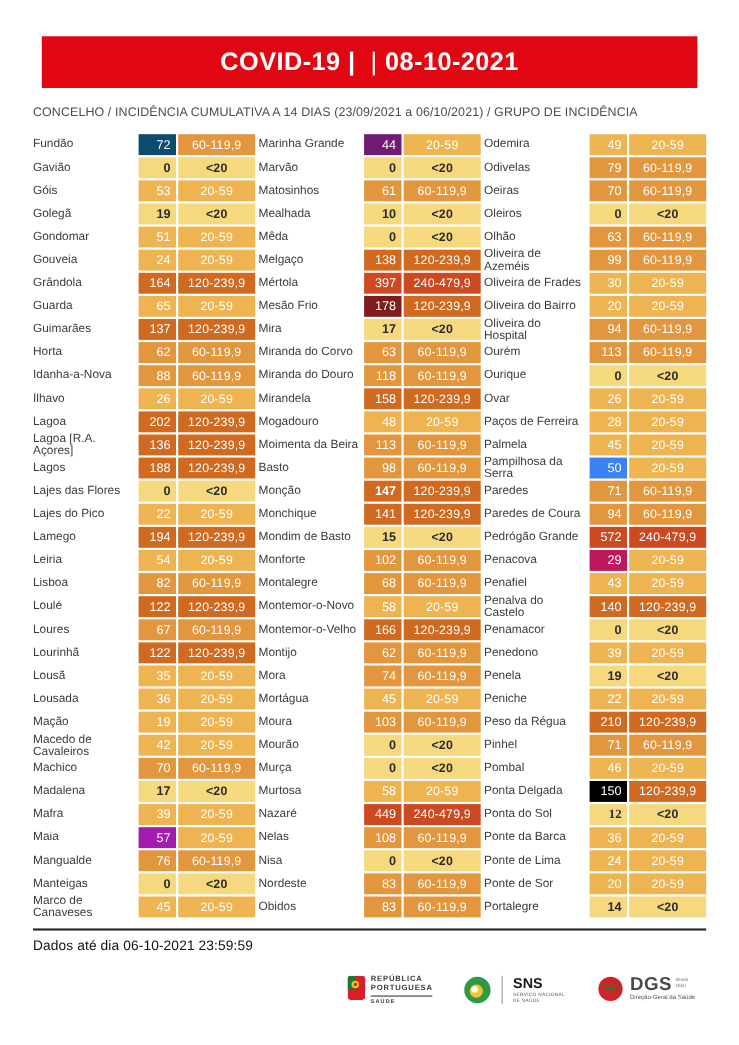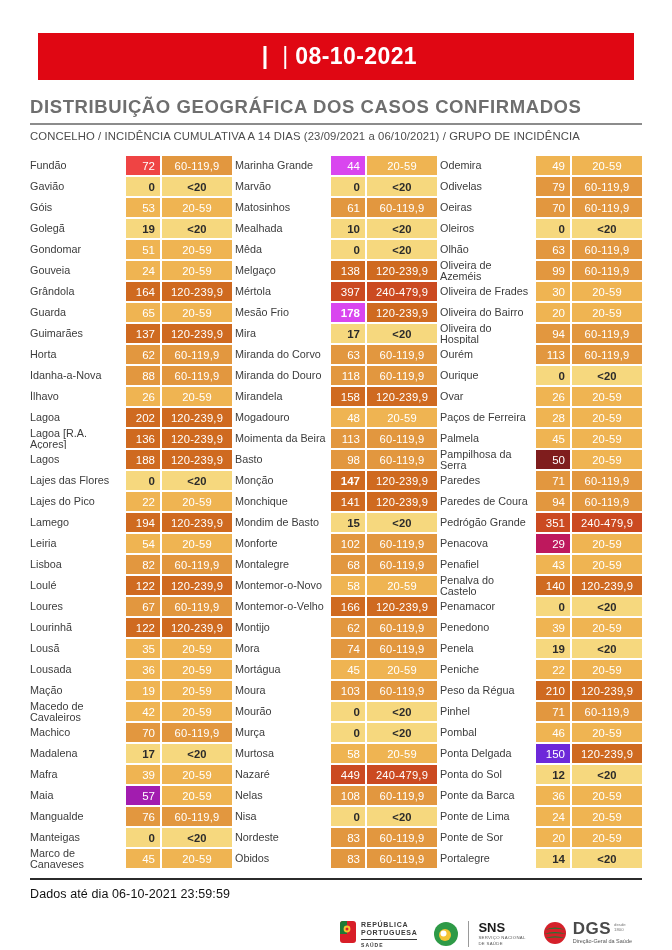--- a/index.html
+++ b/index.html
@@ -30,21 +30,21 @@
   }
   .tcell{height:19px;display:flex;align-items:center;box-sizing:border-box;}
   .tval{width:34px;justify-content:flex-end;padding-right:5px;margin-right:2px;font-size:11.5px;}
   .trng{width:70px;justify-content:center;font-size:11.2px;letter-spacing:.2px;}
   .footer-line{
     margin:8px 30px 0;border-top:2px solid #2B2B2B;padding-top:7px;
     font-size:12.5px;color:#121212;letter-spacing:.1px;
   }
   .logos{
     display:flex;justify-content:flex-end;align-items:flex-start;
-    gap:16px;margin:20px 40px 0;
+    gap:28px;margin:20px 40px 0;
   }
   .logo{display:flex;align-items:flex-start;gap:5px;}
   .rp-text{display:flex;flex-direction:column;}
   .rp-main{
     font-size:7px;font-weight:bold;color:#3A3A3A;letter-spacing:.7px;line-height:8px;
     border-bottom:1px solid #3A3A3A;padding-bottom:2px;
   }
   .rp-sub{font-size:5px;color:#3A3A3A;letter-spacing:1px;margin-top:2px;font-weight:bold;}
   .sns-divider{width:1px;height:26px;background:#9a9a9a;margin:0 4px;}
   .sns-text{display:flex;flex-direction:column;}
@@ -53,33 +53,32 @@
   .dgs-text{display:flex;flex-direction:column;}
   .dgs-top{display:flex;align-items:flex-start;gap:3px;}
   .dgs-name{font-size:17px;font-weight:bold;color:#4A4A4A;line-height:15px;letter-spacing:.5px;}
   .dgs-since{font-size:4.3px;color:#777;line-height:4.5px;margin-top:2px;}
   .dgs-sub{font-size:5.5px;color:#555;margin-top:2px;}
 </style>
 </head>
 <body>
 
 <div class="banner" style="background: rgb(224, 7, 19);">
-  <span class="bold"> | </span><span class="light"> | </span><span class="bold">08-10-2021</span>
+  <span class="bold">COVID-19</span><span class="bold"> | </span><span class="light"> | </span><span class="bold">08-10-2021</span>
 </div>
 
 <div class="title-block">
-  <div class="page-title">DISTRIBUIÇÃO GEOGRÁFICA DOS CASOS CONFIRMADOS</div>
   <div class="subtitle">CONCELHO / INCIDÊNCIA CUMULATIVA A 14 DIAS (23/09/2021 a 06/10/2021) / GRUPO DE INCIDÊNCIA</div>
 </div>
 
 <div class="table-wrap">
   <div class="tcol">
       <div class="trow">
         <div class="tname">Fundão</div>
-        <div class="tcell tval" style="background: #ef4444; color: rgb(255, 255, 255); font-weight: 400;">72</div>
+        <div class="tcell tval" style="background: #0c4a6e; color: rgb(255, 255, 255); font-weight: 400;">72</div>
         <div class="tcell trng" style="background: rgb(226, 151, 63); color: rgb(255, 255, 255); font-weight: 400;">60-119,9</div>
       </div>
       <div class="trow">
         <div class="tname">Gavião</div>
         <div class="tcell tval" style="background: rgb(246, 216, 126); color: rgb(43, 43, 43); font-weight: 700;">0</div>
         <div class="tcell trng" style="background: rgb(246, 216, 126); color: rgb(43, 43, 43); font-weight: 700;">&lt;20</div>
       </div>
       <div class="trow">
         <div class="tname">Góis</div>
         <div class="tcell tval" style="background: rgb(239, 180, 82); color: rgb(255, 255, 255); font-weight: 400;">53</div>
@@ -237,21 +236,21 @@
       </div>
       <div class="trow">
         <div class="tname">Marco de Canaveses</div>
         <div class="tcell tval" style="background: rgb(239, 180, 82); color: rgb(255, 255, 255); font-weight: 400;">45</div>
         <div class="tcell trng" style="background: rgb(239, 180, 82); color: rgb(255, 255, 255); font-weight: 400;">20-59</div>
       </div>
     </div>
   <div class="tcol">
       <div class="trow">
         <div class="tname">Marinha Grande</div>
-        <div class="tcell tval" style="background: #d946ef; color: rgb(255, 255, 255); font-weight: 400;">44</div>
+        <div class="tcell tval" style="background: #701a75; color: rgb(255, 255, 255); font-weight: 400;">44</div>
         <div class="tcell trng" style="background: rgb(239, 180, 82); color: rgb(255, 255, 255); font-weight: 400;">20-59</div>
       </div>
       <div class="trow">
         <div class="tname">Marvão</div>
         <div class="tcell tval" style="background: rgb(246, 216, 126); color: rgb(43, 43, 43); font-weight: 700;">0</div>
         <div class="tcell trng" style="background: rgb(246, 216, 126); color: rgb(43, 43, 43); font-weight: 700;">&lt;20</div>
       </div>
       <div class="trow">
         <div class="tname">Matosinhos</div>
         <div class="tcell tval" style="background: rgb(226, 151, 63); color: rgb(255, 255, 255); font-weight: 400;">61</div>
@@ -272,21 +271,21 @@
         <div class="tcell tval" style="background: rgb(207, 106, 32); color: rgb(255, 255, 255); font-weight: 400;">138</div>
         <div class="tcell trng" style="background: rgb(207, 106, 32); color: rgb(255, 255, 255); font-weight: 400;">120-239,9</div>
       </div>
       <div class="trow">
         <div class="tname">Mértola</div>
         <div class="tcell tval" style="background: rgb(203, 74, 33); color: rgb(255, 255, 255); font-weight: 400;">397</div>
         <div class="tcell trng" style="background: rgb(203, 74, 33); color: rgb(255, 255, 255); font-weight: 400;">240-479,9</div>
       </div>
       <div class="trow">
         <div class="tname">Mesão Frio</div>
-        <div class="tcell tval" style="background: #d946ef; color: rgb(255, 255, 255); font-weight: 700; padding-left: 12px;">178</div>
+        <div class="tcell tval" style="background: #7f1d1d; color: rgb(255, 255, 255); font-weight: 400; padding-left: 12px;">178</div>
         <div class="tcell trng" style="background: rgb(207, 106, 32); color: rgb(255, 255, 255); font-weight: 400;">120-239,9</div>
       </div>
       <div class="trow">
         <div class="tname">Mira</div>
         <div class="tcell tval" style="background: rgb(246, 216, 126); color: rgb(43, 43, 43); font-weight: 700;">17</div>
         <div class="tcell trng" style="background: rgb(246, 216, 126); color: rgb(43, 43, 43); font-weight: 700;">&lt;20</div>
       </div>
       <div class="trow">
         <div class="tname">Miranda do Corvo</div>
         <div class="tcell tval" style="background: rgb(226, 151, 63); color: rgb(255, 255, 255); font-weight: 400;">63</div>
@@ -479,36 +478,36 @@
         <div class="tcell tval" style="background: rgb(239, 180, 82); color: rgb(255, 255, 255); font-weight: 400;">28</div>
         <div class="tcell trng" style="background: rgb(239, 180, 82); color: rgb(255, 255, 255); font-weight: 400;">20-59</div>
       </div>
       <div class="trow">
         <div class="tname">Palmela</div>
         <div class="tcell tval" style="background: rgb(239, 180, 82); color: rgb(255, 255, 255); font-weight: 400;">45</div>
         <div class="tcell trng" style="background: rgb(239, 180, 82); color: rgb(255, 255, 255); font-weight: 400;">20-59</div>
       </div>
       <div class="trow">
         <div class="tname">Pampilhosa da Serra</div>
-        <div class="tcell tval" style="background: #7f1d1d; color: rgb(255, 255, 255); font-weight: 400;">50</div>
+        <div class="tcell tval" style="background: #3b82f6; color: rgb(255, 255, 255); font-weight: 400;">50</div>
         <div class="tcell trng" style="background: rgb(239, 180, 82); color: rgb(255, 255, 255); font-weight: 400;">20-59</div>
       </div>
       <div class="trow">
         <div class="tname">Paredes</div>
         <div class="tcell tval" style="background: rgb(226, 151, 63); color: rgb(255, 255, 255); font-weight: 400;">71</div>
         <div class="tcell trng" style="background: rgb(226, 151, 63); color: rgb(255, 255, 255); font-weight: 400;">60-119,9</div>
       </div>
       <div class="trow">
         <div class="tname">Paredes de Coura</div>
         <div class="tcell tval" style="background: rgb(226, 151, 63); color: rgb(255, 255, 255); font-weight: 400;">94</div>
         <div class="tcell trng" style="background: rgb(226, 151, 63); color: rgb(255, 255, 255); font-weight: 400;">60-119,9</div>
       </div>
       <div class="trow">
         <div class="tname">Pedrógão Grande</div>
-        <div class="tcell tval" style="background: rgb(203, 74, 33); color: rgb(255, 255, 255); font-weight: 400;">351</div>
+        <div class="tcell tval" style="background: rgb(203, 74, 33); color: rgb(255, 255, 255); font-weight: 400;">572</div>
         <div class="tcell trng" style="background: rgb(203, 74, 33); color: rgb(255, 255, 255); font-weight: 400;">240-479,9</div>
       </div>
       <div class="trow">
         <div class="tname">Penacova</div>
         <div class="tcell tval" style="background: #be185d; color: rgb(255, 255, 255); font-weight: 400;">29</div>
         <div class="tcell trng" style="background: rgb(239, 180, 82); color: rgb(255, 255, 255); font-weight: 400;">20-59</div>
       </div>
       <div class="trow">
         <div class="tname">Penafiel</div>
         <div class="tcell tval" style="background: rgb(239, 180, 82); color: rgb(255, 255, 255); font-weight: 400;">43</div>
@@ -549,26 +548,26 @@
         <div class="tcell tval" style="background: rgb(226, 151, 63); color: rgb(255, 255, 255); font-weight: 400;">71</div>
         <div class="tcell trng" style="background: rgb(226, 151, 63); color: rgb(255, 255, 255); font-weight: 400;">60-119,9</div>
       </div>
       <div class="trow">
         <div class="tname">Pombal</div>
         <div class="tcell tval" style="background: rgb(239, 180, 82); color: rgb(255, 255, 255); font-weight: 400;">46</div>
         <div class="tcell trng" style="background: rgb(239, 180, 82); color: rgb(255, 255, 255); font-weight: 400;">20-59</div>
       </div>
       <div class="trow">
         <div class="tname">Ponta Delgada</div>
-        <div class="tcell tval" style="background: #6d28d9; color: rgb(255, 255, 255); font-weight: 400;">150</div>
+        <div class="tcell tval" style="background: #000000; color: rgb(255, 255, 255); font-weight: 400;">150</div>
         <div class="tcell trng" style="background: rgb(207, 106, 32); color: rgb(255, 255, 255); font-weight: 400;">120-239,9</div>
       </div>
       <div class="trow">
         <div class="tname">Ponta do Sol</div>
-        <div class="tcell tval" style="background: rgb(246, 216, 126); color: rgb(43, 43, 43); font-weight: 700;">12</div>
+        <div class="tcell tval" style="background: rgb(246, 216, 126); color: rgb(43, 43, 43); font-weight: 700; font-family: Liberation Serif, serif;">12</div>
         <div class="tcell trng" style="background: rgb(246, 216, 126); color: rgb(43, 43, 43); font-weight: 700;">&lt;20</div>
       </div>
       <div class="trow">
         <div class="tname">Ponte da Barca</div>
         <div class="tcell tval" style="background: rgb(239, 180, 82); color: rgb(255, 255, 255); font-weight: 400;">36</div>
         <div class="tcell trng" style="background: rgb(239, 180, 82); color: rgb(255, 255, 255); font-weight: 400;">20-59</div>
       </div>
       <div class="trow">
         <div class="tname">Ponte de Lima</div>
         <div class="tcell tval" style="background: rgb(239, 180, 82); color: rgb(255, 255, 255); font-weight: 400;">24</div>

